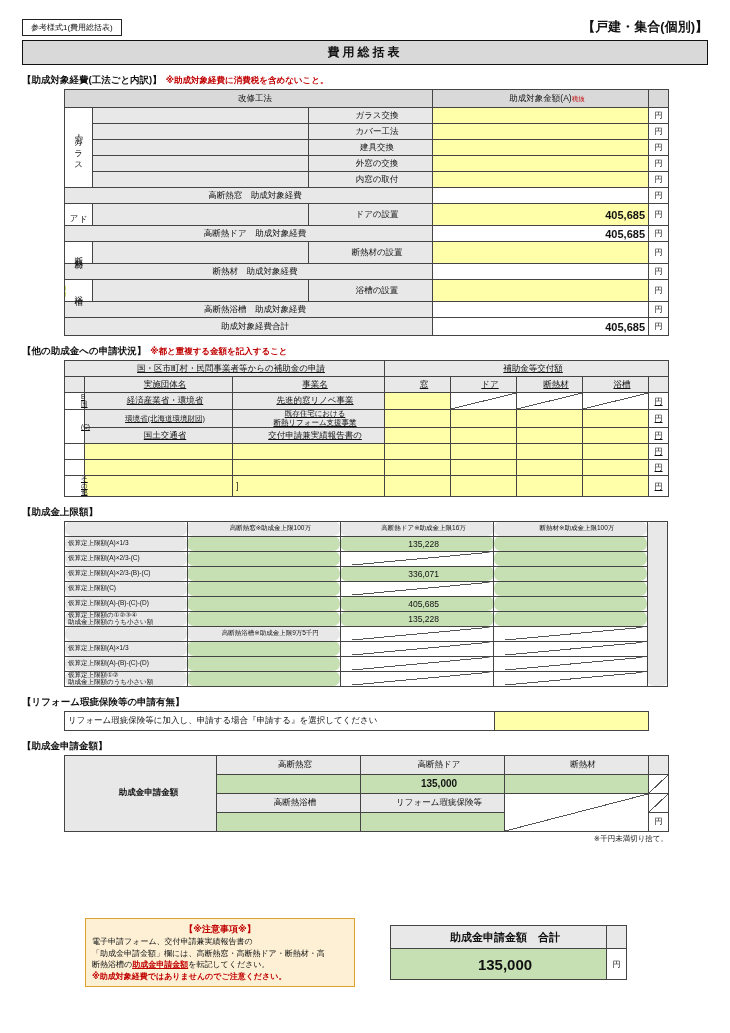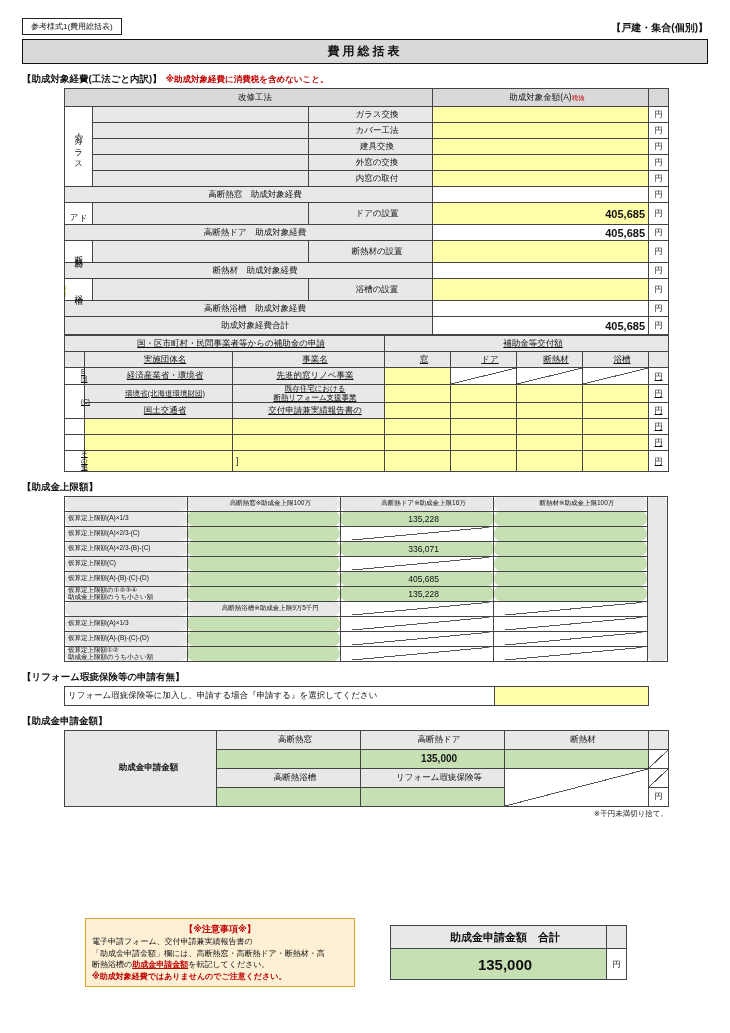--- a/index.html
+++ b/index.html
@@ -8,21 +8,21 @@
     font-family:"Liberation Sans","DejaVu Sans",sans-serif;
     color:#111;
     font-size:9px;
     position:relative;
     overflow:hidden;
   }
   .page{position:relative;width:730px;height:1033px;box-sizing:border-box;padding:18px 22px;}
   
   .topline{display:flex;justify-content:space-between;align-items:flex-end;font-size:8.5px;}
   .topleft{border:1px solid #222;padding:2px 8px;font-size:8px;}
-  .topright{font-size:10px;font-weight:bold;}
+  .topright{font-size:13px;font-weight:bold;}
   .titlebar{
     margin-top:4px;border:1.5px solid #111;background:#d9d9d9;
     text-align:center;font-weight:bold;font-size:12px;letter-spacing:3px;padding:3px 8px;
   }
   .section-h{margin-top:9px;margin-bottom:2px;font-size:9.5px;font-weight:bold;display:flex;align-items:baseline;gap:4px;}
   .note-red{color:#c00000;font-weight:bold;font-size:8.5px;}
   table{border-collapse:collapse;table-layout:fixed;}
   td,th{border:1px solid #444;font-size:8.5px;padding:0 3px;height:15px;vertical-align:middle;}
   .c{text-align:center;padding-left:16px;}
   .r{text-align:right;}
@@ -173,20 +173,24 @@
     </tr>
 
     <tr>
       <td class="c graylight" colspan="3" style="height:17px">助成対象経費合計</td>
       <td class="r bold" style="font-size:11px">405,685</td>
       <td class="yen">円</td>
     </tr>
   </tbody>
     </table>
 
+  <div class="section-h">
+    <span>【他の助成金への申請状況】</span>
+    <span class="note-red">※都と重複する金額を記入すること</span>
+  </div>
 
   <table id="t2">
     <colgroup>
       <col style="width:20px">
         <col style="width:148px">
         <col style="width:152px">
       <col style="width:66px">
         <col style="width:66px">
         <col style="width:66px">
         <col style="width:66px">

